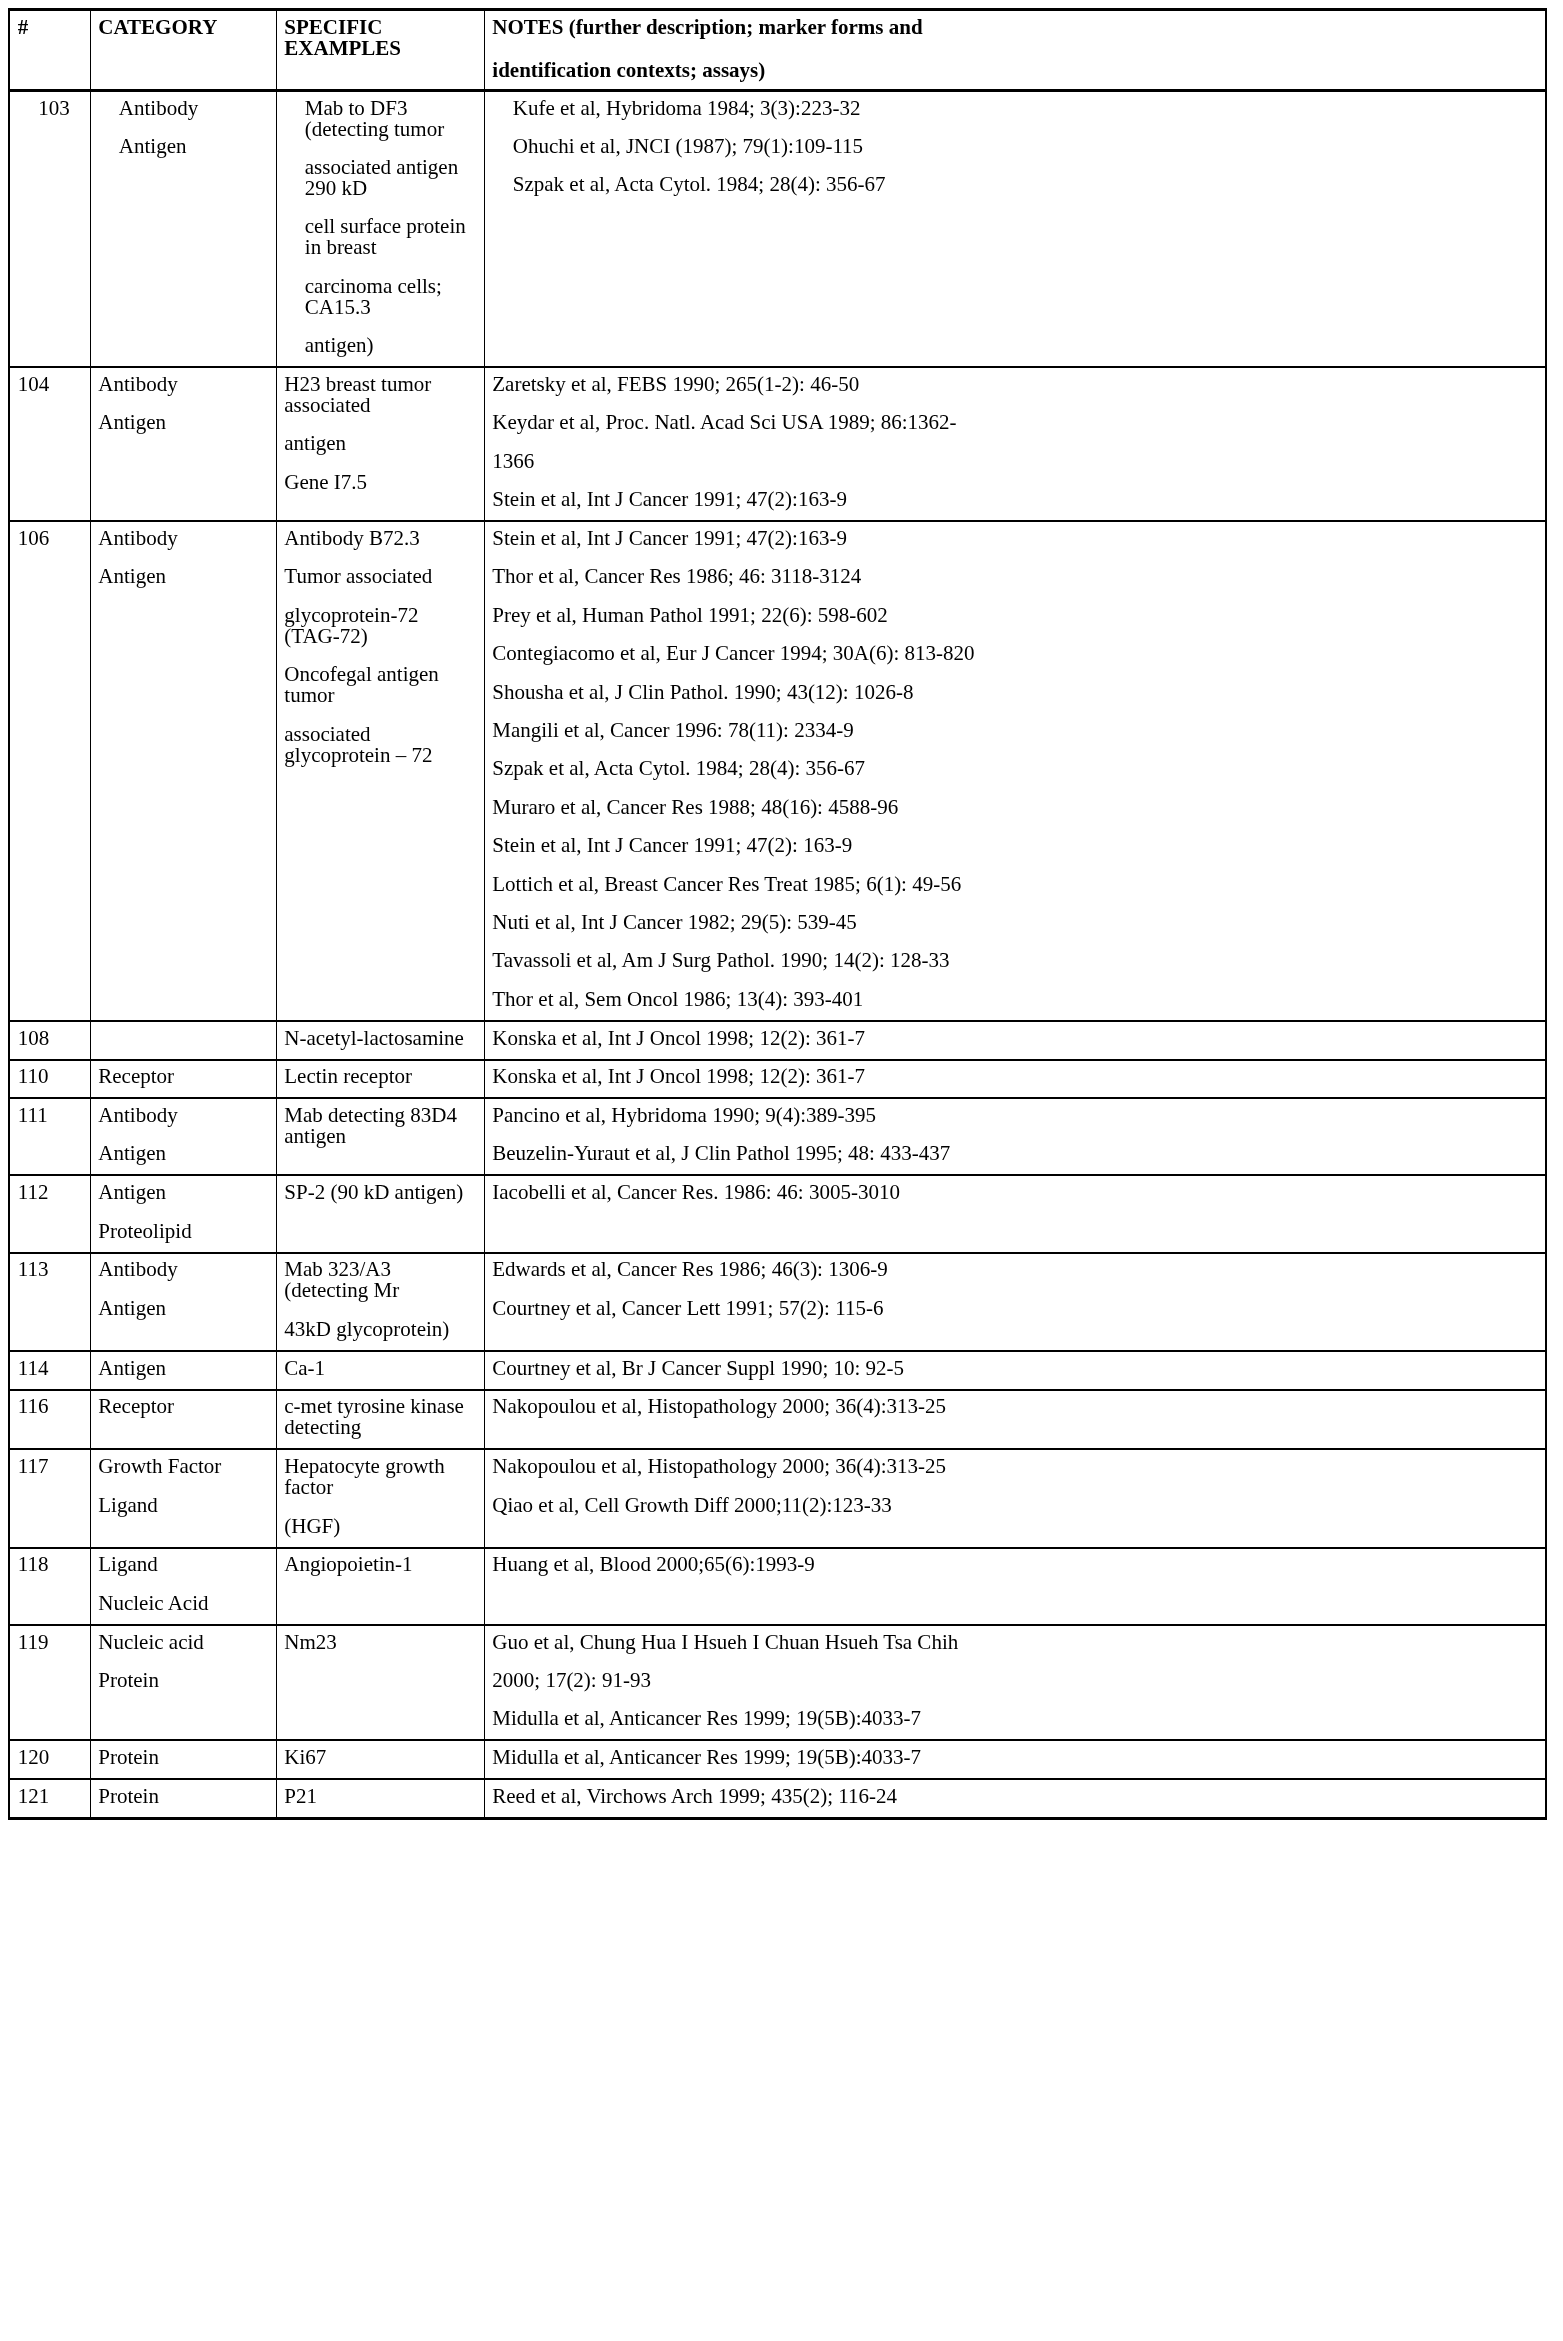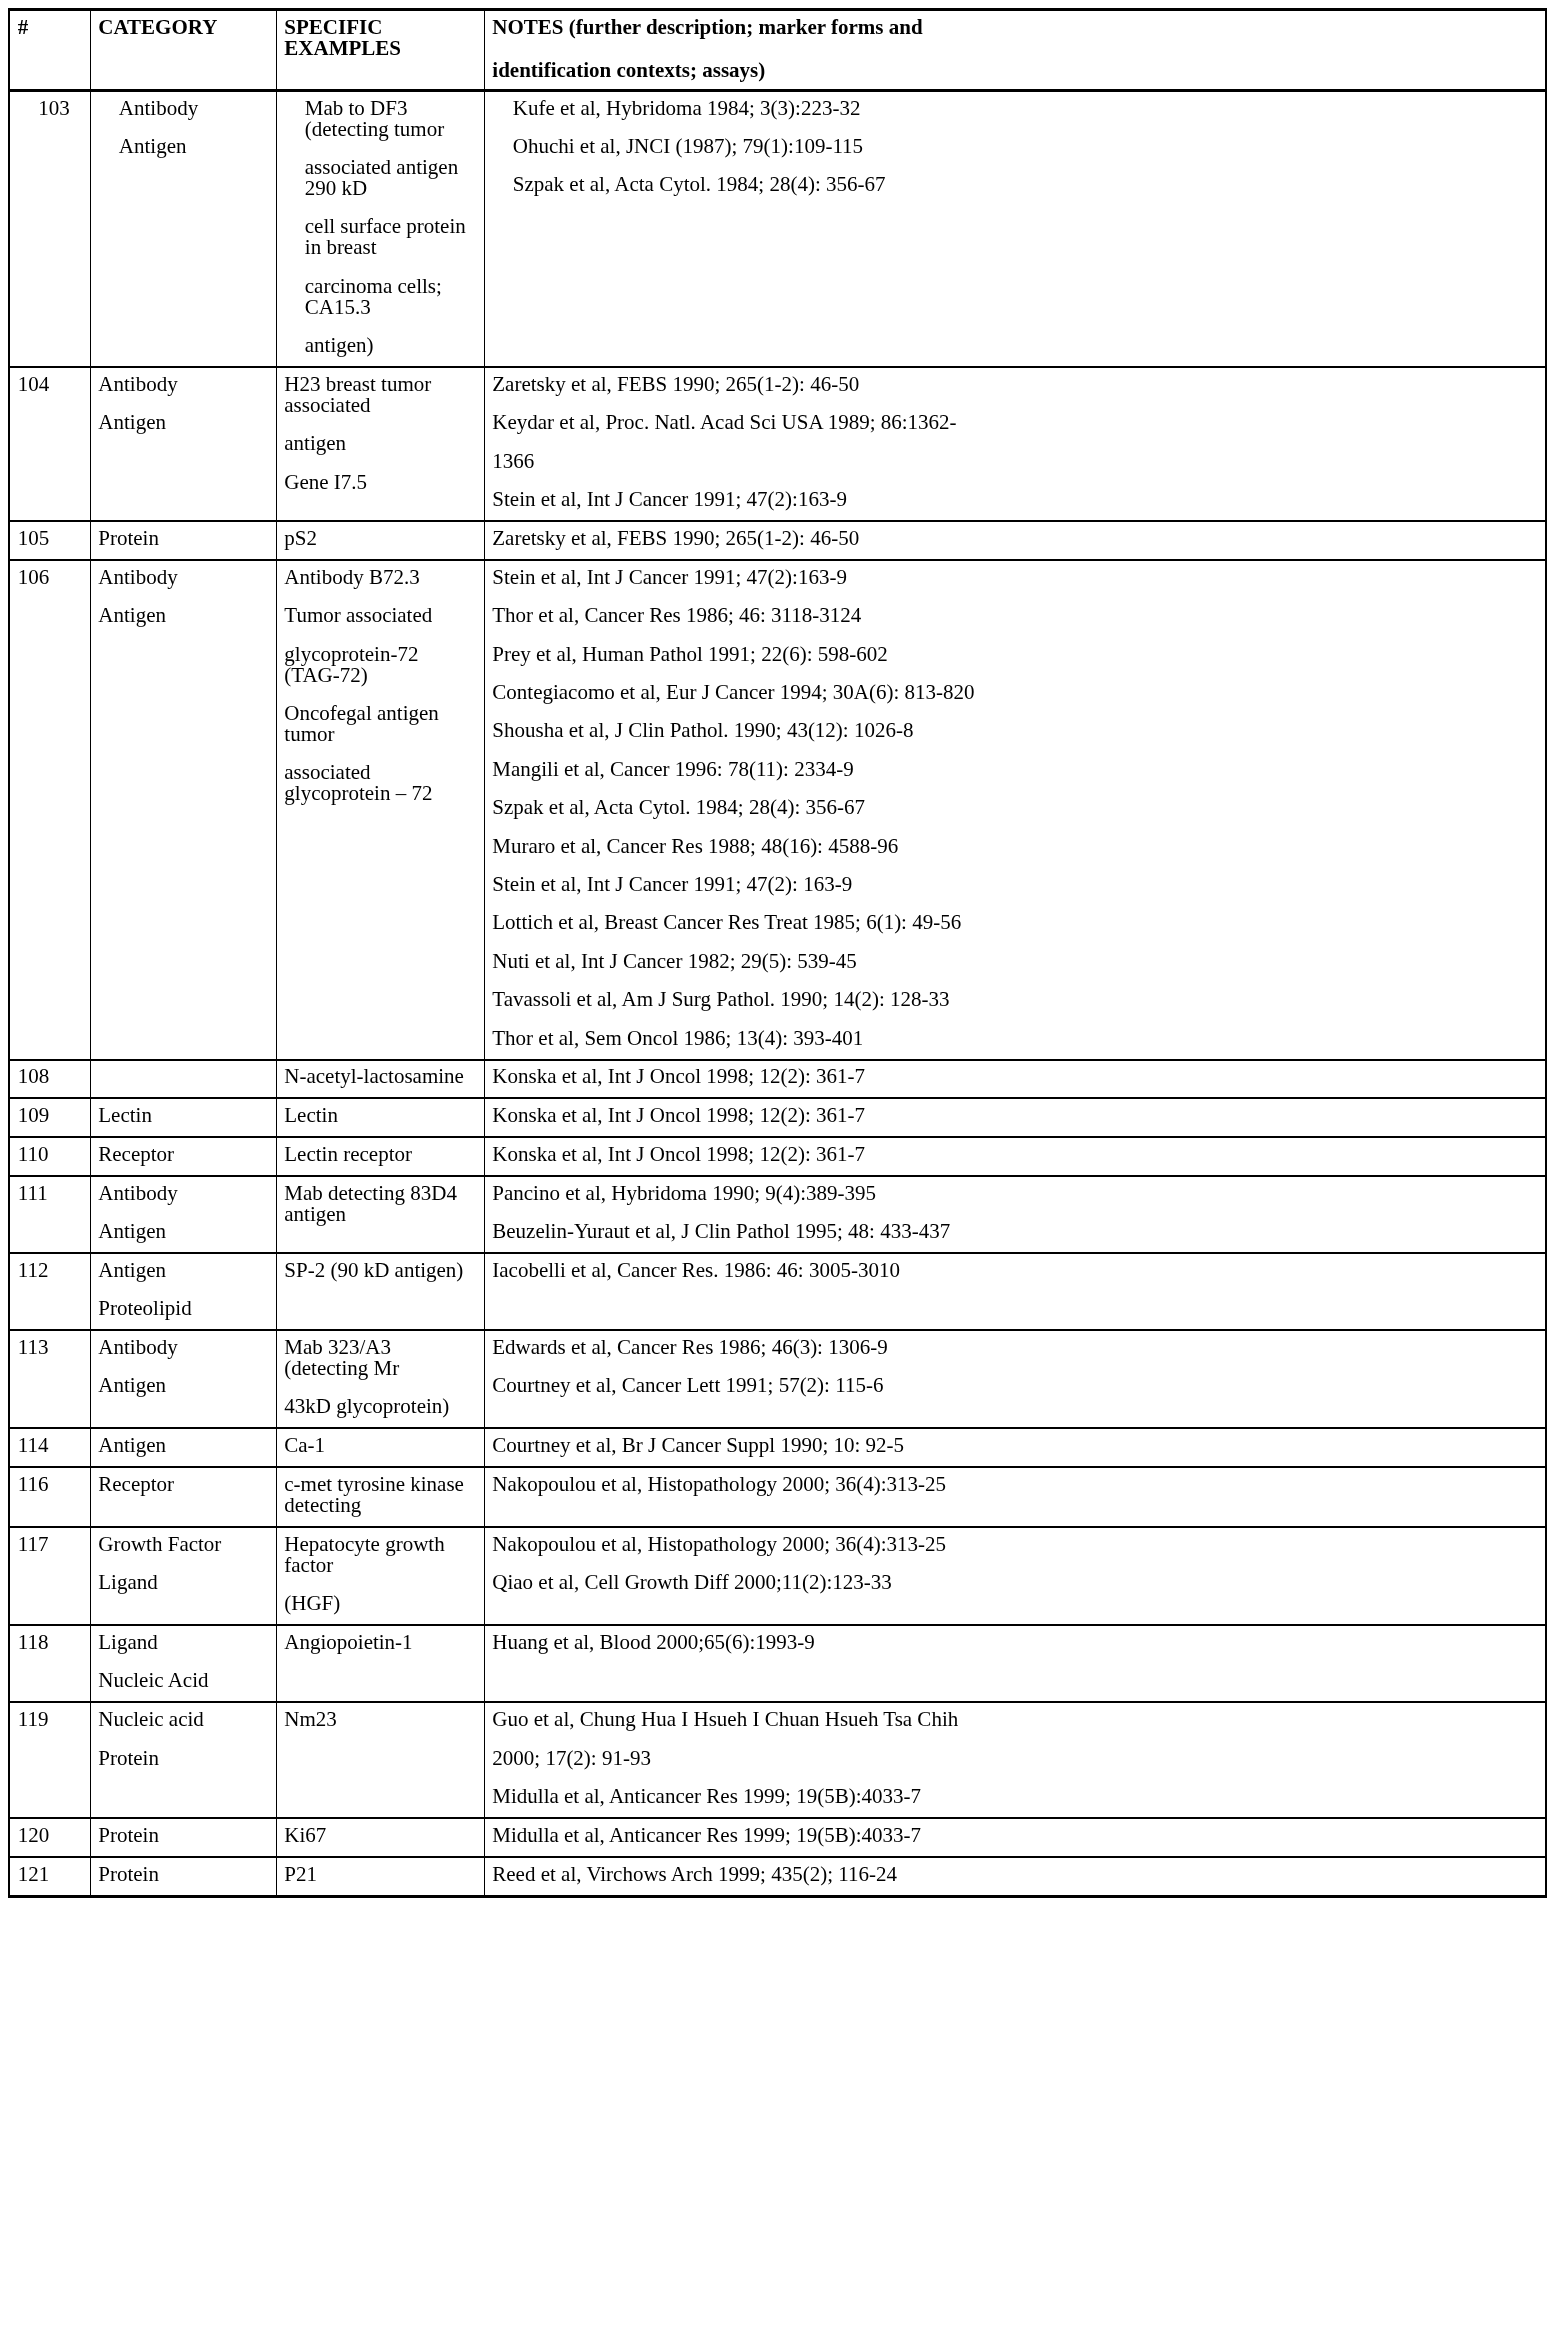--- a/index.html
+++ b/index.html
@@ -144,34 +144,20 @@
           </td>
           <td>
             <span class="cell-line">Zaretsky et al, FEBS 1990; 265(1-2): 46-50</span>
             <span class="cell-line">Keydar et al, Proc. Natl. Acad Sci USA 1989; 86:1362-</span>
             <span class="cell-line">1366</span>
             <span class="cell-line">Stein et al, Int J Cancer 1991; 47(2):163-9</span>
           </td>
         </tr>
         <tr>
           <td>
-            <span class="cell-line">105</span>
-          </td>
-          <td>
-            <span class="cell-line">Protein</span>
-          </td>
-          <td>
-            <span class="cell-line">pS2</span>
-          </td>
-          <td>
-            <span class="cell-line">Zaretsky et al, FEBS 1990; 265(1-2): 46-50</span>
-          </td>
-        </tr>
-        <tr>
-          <td>
             <span class="cell-line">106</span>
           </td>
           <td>
             <span class="cell-line">Antibody</span>
             <span class="cell-line">Antigen</span>
           </td>
           <td>
             <span class="cell-line">Antibody B72.3</span>
             <span class="cell-line">Tumor associated</span>
             <span class="cell-line">glycoprotein-72 (TAG-72)</span>
@@ -203,34 +189,20 @@
           </td>
           <td>
             <span class="cell-line">N-acetyl-lactosamine</span>
           </td>
           <td>
             <span class="cell-line">Konska et al, Int J Oncol 1998; 12(2): 361-7</span>
           </td>
         </tr>
         <tr>
           <td>
-            <span class="cell-line">109</span>
-          </td>
-          <td>
-            <span class="cell-line">Lectin</span>
-          </td>
-          <td>
-            <span class="cell-line">Lectin</span>
-          </td>
-          <td>
-            <span class="cell-line">Konska et al, Int J Oncol 1998; 12(2): 361-7</span>
-          </td>
-        </tr>
-        <tr>
-          <td>
             <span class="cell-line">110</span>
           </td>
           <td>
             <span class="cell-line">Receptor</span>
           </td>
           <td>
             <span class="cell-line">Lectin receptor</span>
           </td>
           <td>
             <span class="cell-line">Konska et al, Int J Oncol 1998; 12(2): 361-7</span>

